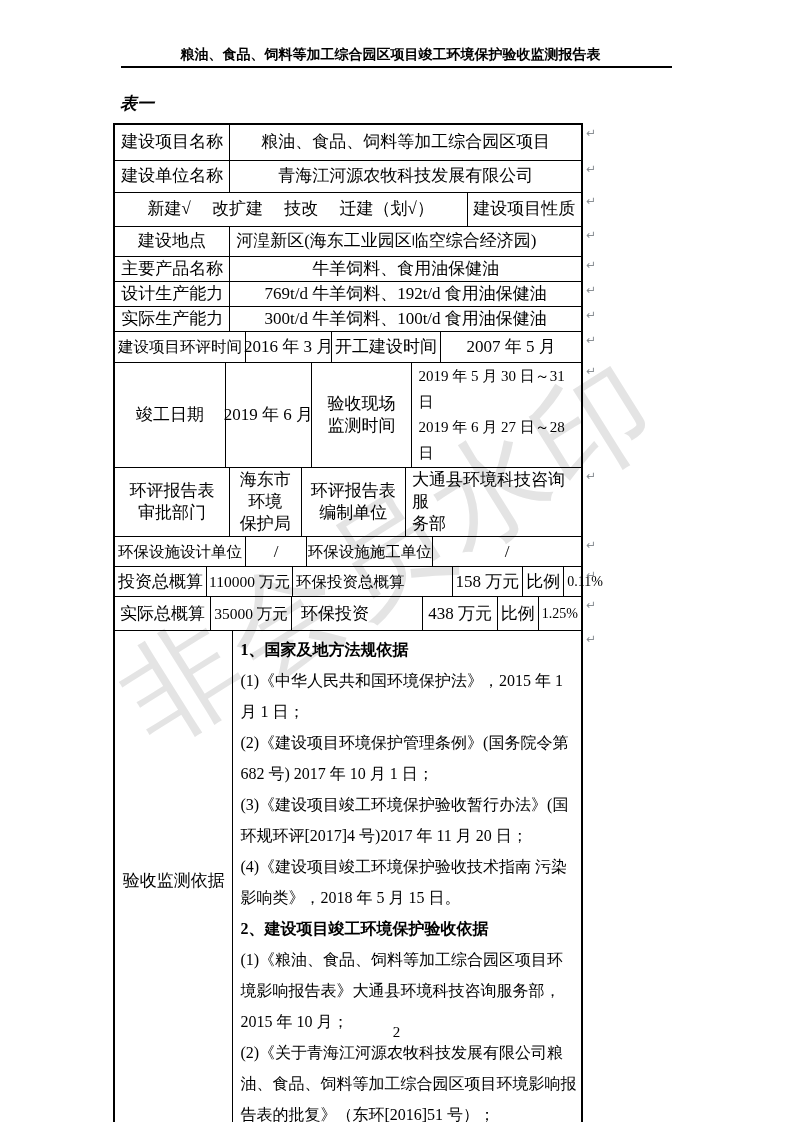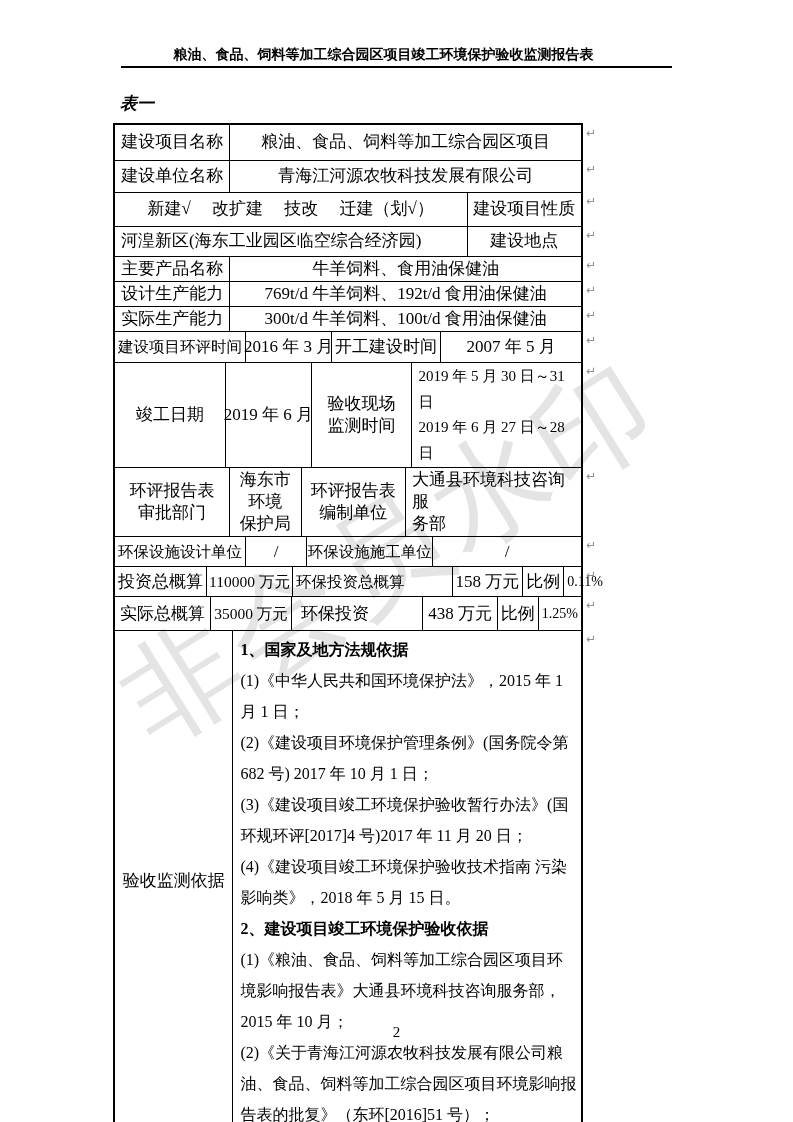--- a/index.html
+++ b/index.html
@@ -20,21 +20,21 @@
     transform:rotate(-32deg);
     font-size:115px;letter-spacing:6px;
     color:#e4e4e4;
     white-space:nowrap;
     z-index:0;
     user-select:none;
   }
 
   
   .doc-header{
-    position:absolute;left:108px;top:46px;width:551px;
+    position:absolute;left:115px;top:46px;width:551px;
     text-align:center;
     font-size:14px;font-weight:bold;
     z-index:1;
   }
   .header-rule{
     position:absolute;left:121px;top:66px;width:551px;height:2px;
     background:#000;z-index:1;
   }
   .table-caption{
     position:absolute;left:120px;top:92px;
@@ -128,22 +128,22 @@
       <span class="pmark">↵</span>
     </div>
 
     <div class="row h34">
       <div class="cell cBF">新建√　 改扩建　 技改　 迁建（划√）</div>
       <div class="cell cA">建设项目性质</div>
       <span class="pmark">↵</span>
     </div>
 
     <div class="row h30">
+      <div class="cell cA">建设地点</div>
       <div class="cell cBF left">河湟新区(海东工业园区临空综合经济园)</div>
-      <div class="cell cA">建设地点</div>
       <span class="pmark">↵</span>
     </div>
 
     <div class="row h24">
       <div class="cell cA">主要产品名称</div>
       <div class="cell cBF">牛羊饲料、食用油保健油</div>
       <span class="pmark">↵</span>
     </div>
 
     <div class="row h25">

